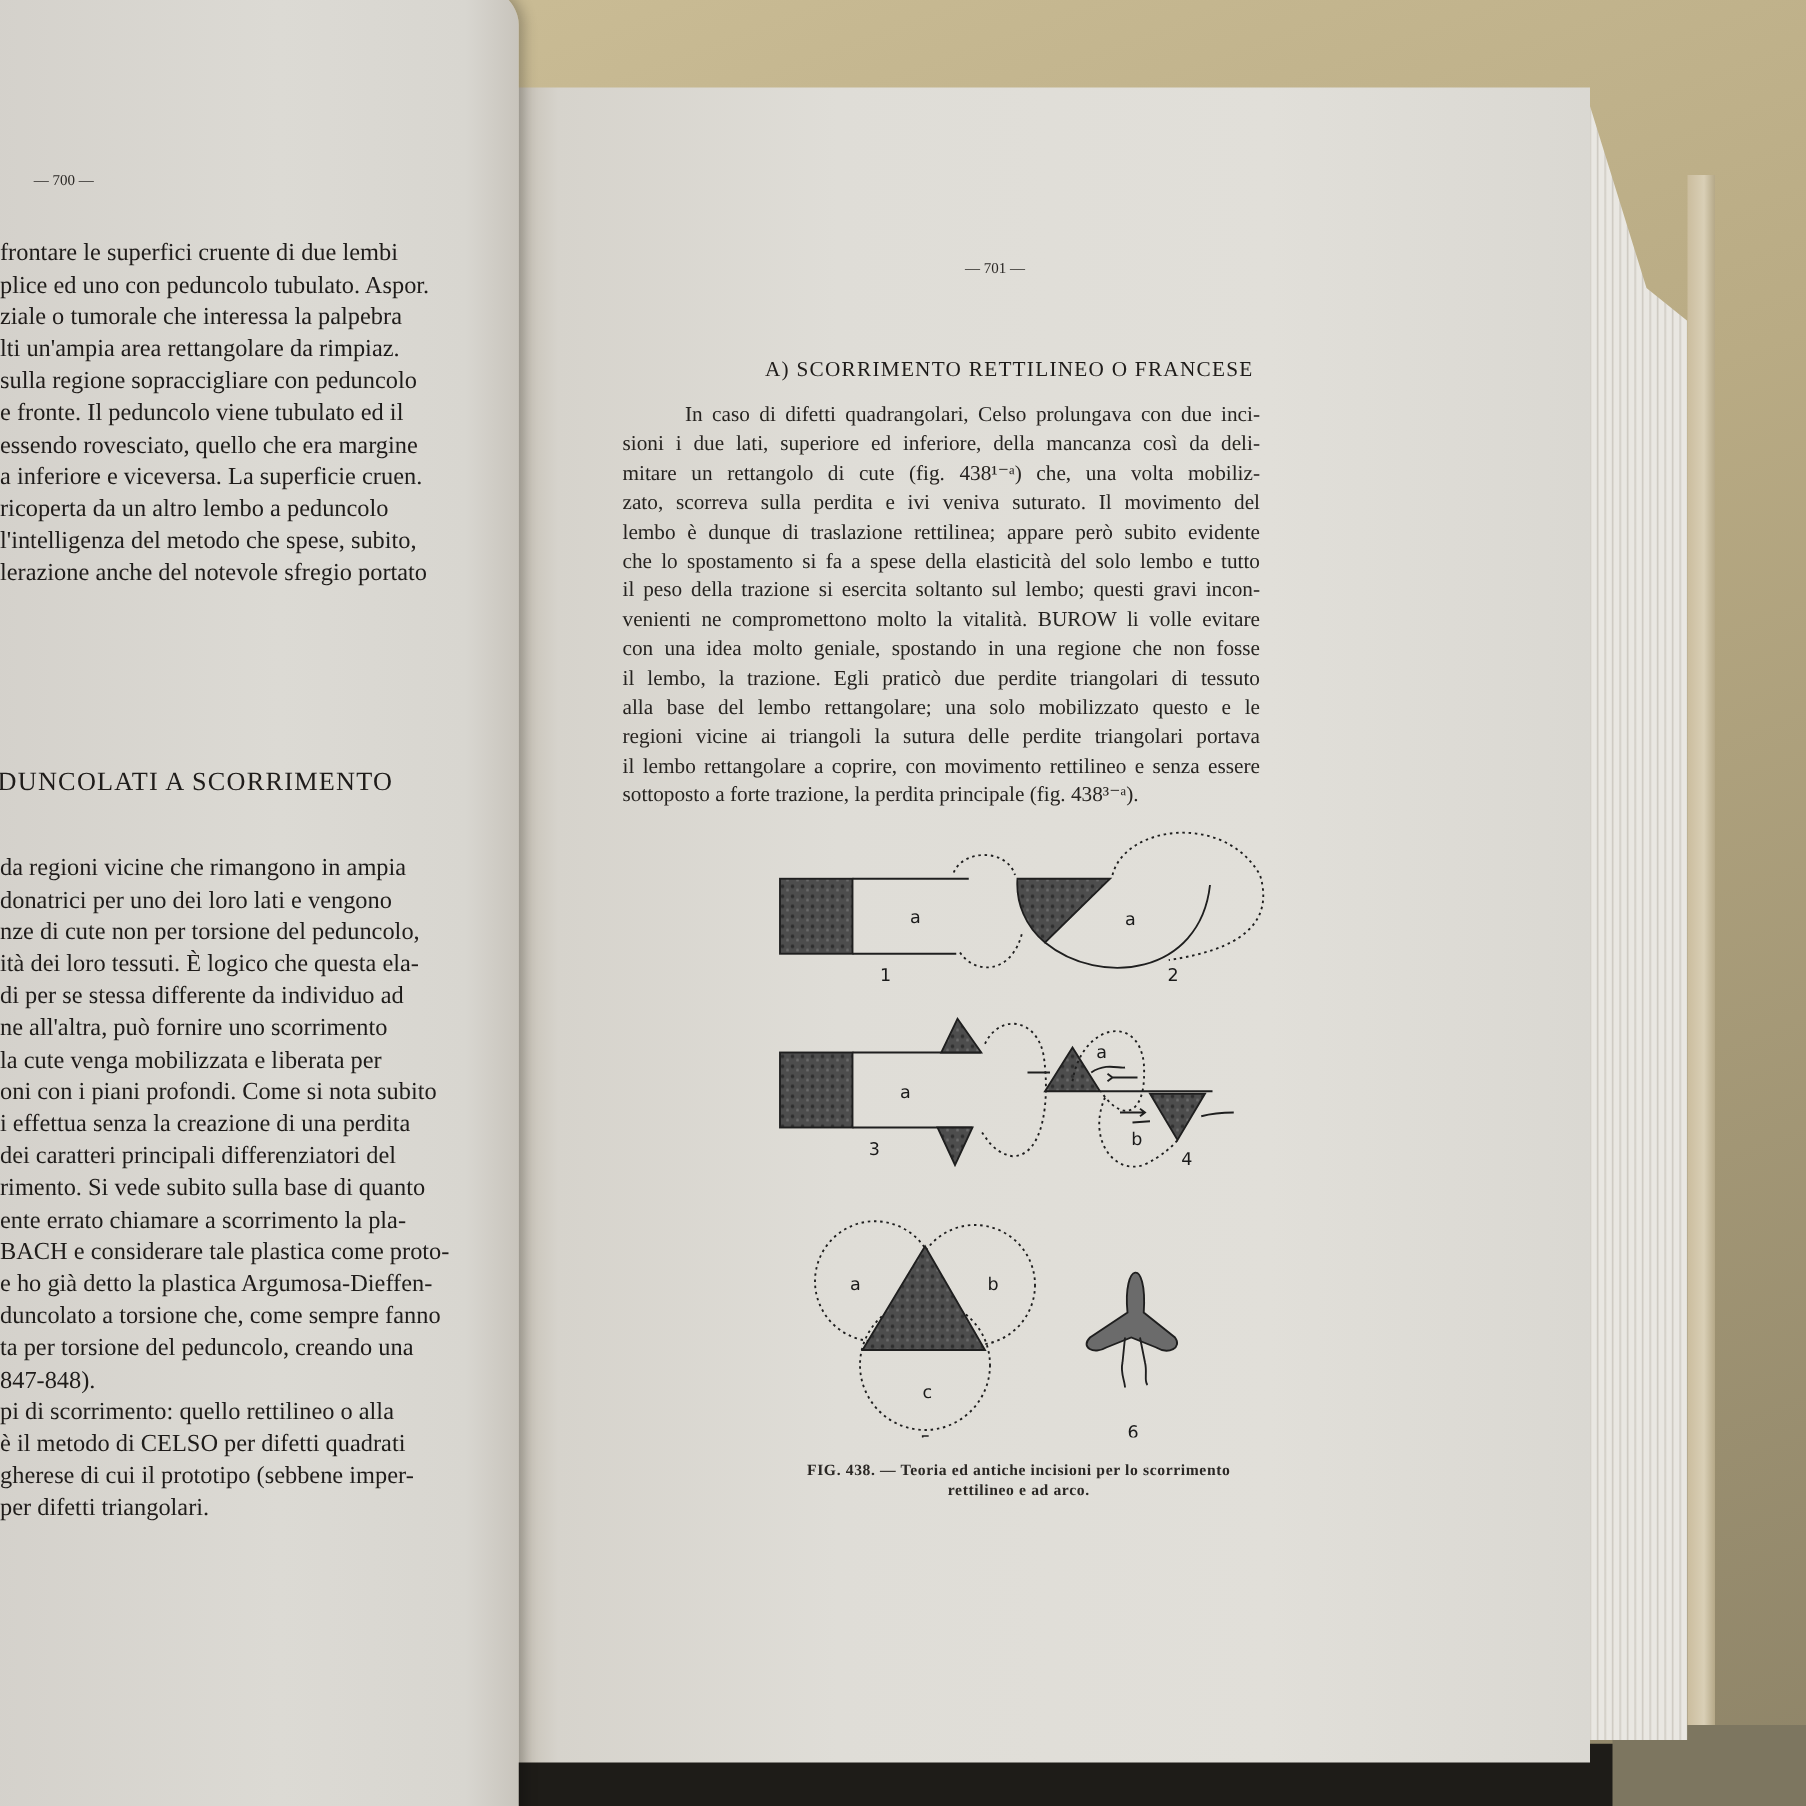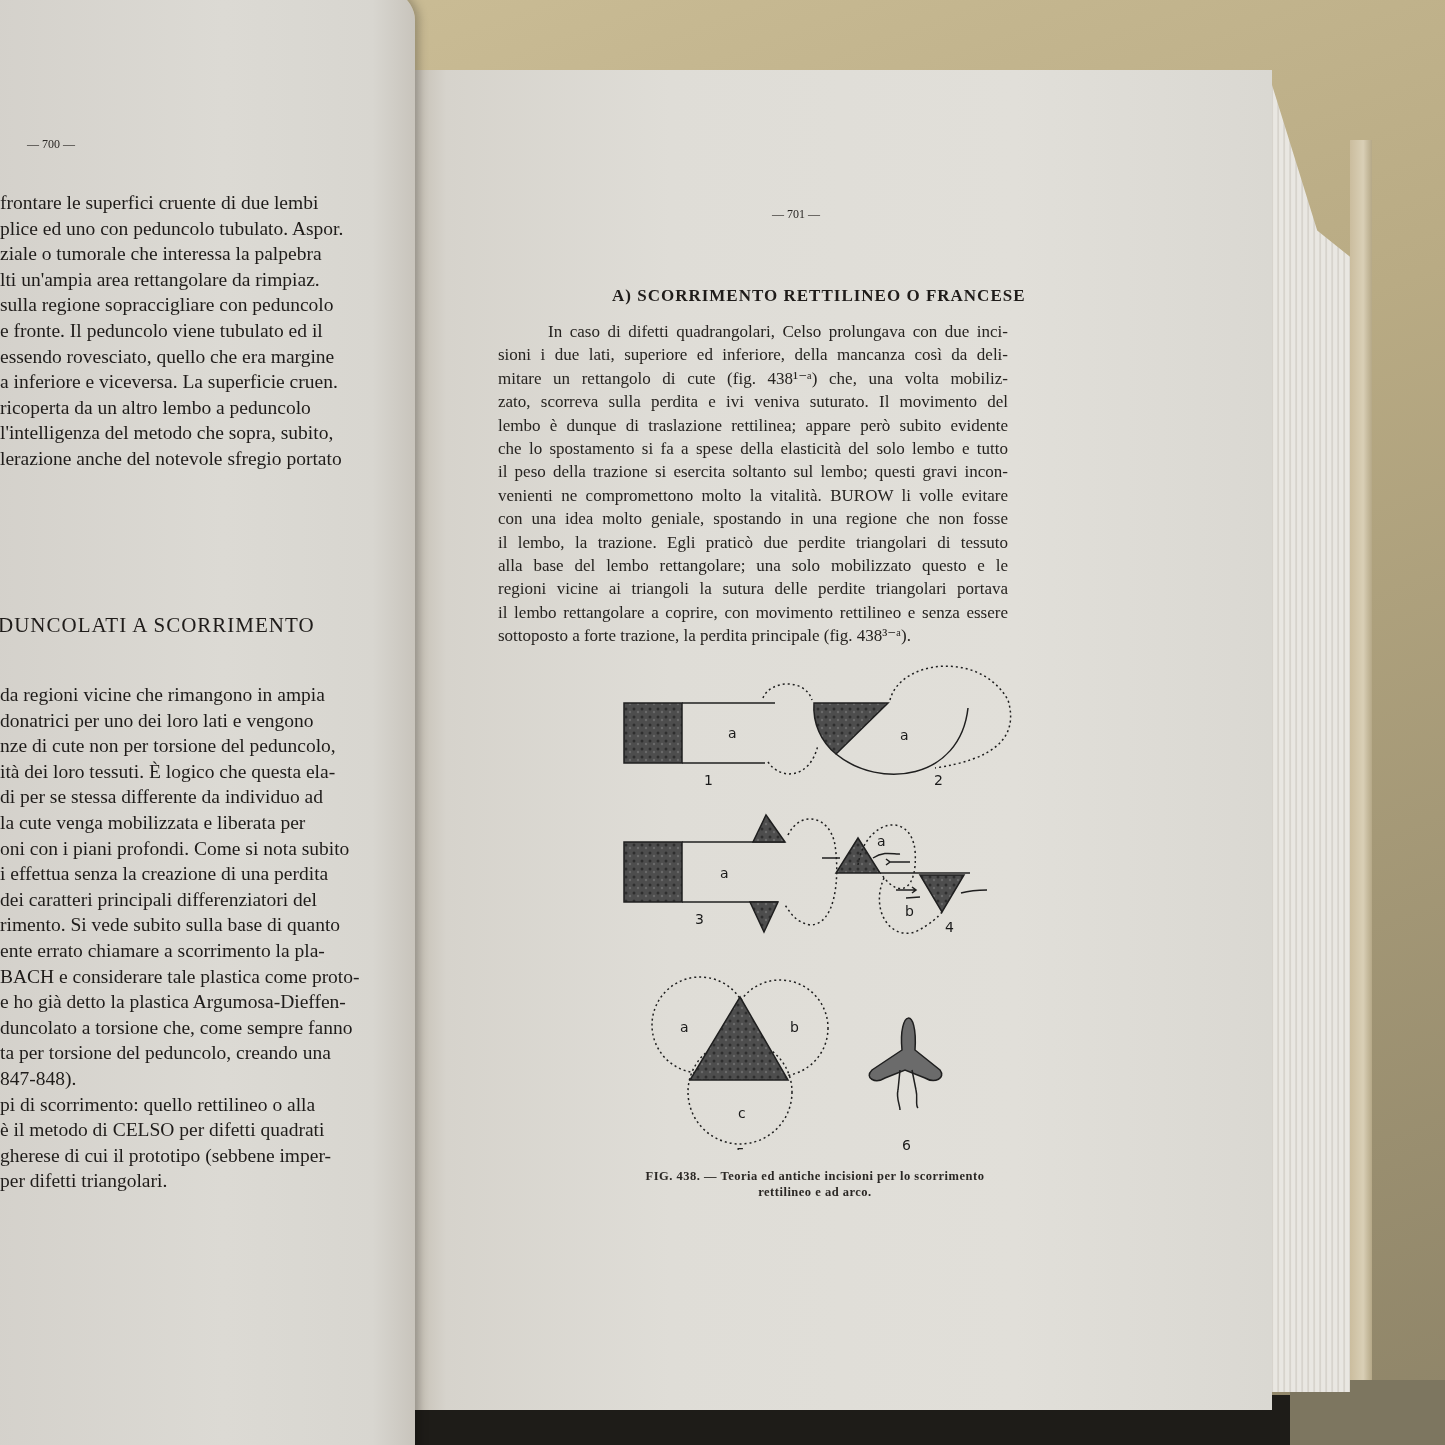--- a/index.html
+++ b/index.html
@@ -79,32 +79,33 @@
   <div class="text left-col" style="top:210px; width:395px;">
     <span class="left-line">frontare le superfici cruente di due lembi</span>
     <span class="left-line">plice ed uno con peduncolo tubulato. Aspor.</span>
     <span class="left-line">ziale o tumorale che interessa la palpebra</span>
     <span class="left-line">lti un'ampia area rettangolare da rimpiaz.</span>
     <span class="left-line">sulla regione sopraccigliare con peduncolo</span>
     <span class="left-line">e fronte. Il peduncolo viene tubulato ed il</span>
     <span class="left-line">essendo rovesciato, quello che era margine</span>
     <span class="left-line">a inferiore e viceversa. La superficie cruen.</span>
     <span class="left-line">ricoperta da un altro lembo a peduncolo</span>
-    <span class="left-line">l'intelligenza del metodo che sopra, subito,</span>
+    <span class="left-line">l'intelligenza del metodo che spese, subito,</span>
     <span class="left-line">lerazione anche del notevole sfregio portato</span>
   </div>
 
   <div class="section-head" style="left:8px; top:633px;">DUNCOLATI A SCORRIMENTO</div>
 
   <div class="text left-col" style="top:702px; width:395px;">
     <span class="left-line">da regioni vicine che rimangono in ampia</span>
     <span class="left-line">donatrici per uno dei loro lati e vengono</span>
     <span class="left-line">nze di cute non per torsione del peduncolo,</span>
     <span class="left-line">ità dei loro tessuti. È logico che questa ela-</span>
     <span class="left-line">di per se stessa differente da individuo ad</span>
+    <span class="left-line">ne all'altra, può fornire uno scorrimento</span>
     <span class="left-line">la cute venga mobilizzata e liberata per</span>
     <span class="left-line">oni con i piani profondi. Come si nota subito</span>
     <span class="left-line">i effettua senza la creazione di una perdita</span>
     <span class="left-line">dei caratteri principali differenziatori del</span>
     <span class="left-line">rimento. Si vede subito sulla base di quanto</span>
     <span class="left-line">ente errato chiamare a scorrimento la pla-</span>
     <span class="left-line">BACH e considerare tale plastica come proto-</span>
     <span class="left-line">e ho già detto la plastica Argumosa-Dieffen-</span>
     <span class="left-line">duncolato a torsione che, come sempre fanno</span>
     <span class="left-line">ta per torsione del peduncolo, creando una</span>
@@ -113,21 +114,21 @@
     <span class="left-line">è il metodo di CELSO per difetti quadrati</span>
     <span class="left-line">gherese di cui il prototipo (sebbene imper-</span>
     <span class="left-line">per difetti triangolari.</span>
   </div>
 </div>
 
 <div class="page-right"></div>
 
 <div class="page-num" style="left:772px; top:207px; z-index:4;">— 701 —</div>
 
-<div class="section-head" style="left:612px; top:286px; font-size:17px; z-index:4;font-weight:bold;">A) SCORRIMENTO RETTILINEO O FRANCESE</div>
+<div class="section-head" style="left:612px; top:286px; font-size:17px; z-index:4;">A) SCORRIMENTO RETTILINEO O FRANCESE</div>
 
 <div class="right-col" style="z-index:4;">
   <span class="ln indent">In caso di difetti quadrangolari, Celso prolungava con due inci-</span>
   <span class="ln">sioni i due lati, superiore ed inferiore, della mancanza così da deli-</span>
   <span class="ln">mitare un rettangolo di cute (fig. 438¹⁻ᵃ) che, una volta mobiliz-</span>
   <span class="ln">zato, scorreva sulla perdita e ivi veniva suturato. Il movimento del</span>
   <span class="ln">lembo è dunque di traslazione rettilinea; appare però subito evidente</span>
   <span class="ln">che lo spostamento si fa a spese della elasticità del solo lembo e tutto</span>
   <span class="ln">il peso della trazione si esercita soltanto sul lembo; questi gravi incon-</span>
   <span class="ln">venienti ne compromettono molto la vitalità. BUROW li volle evitare</span>

